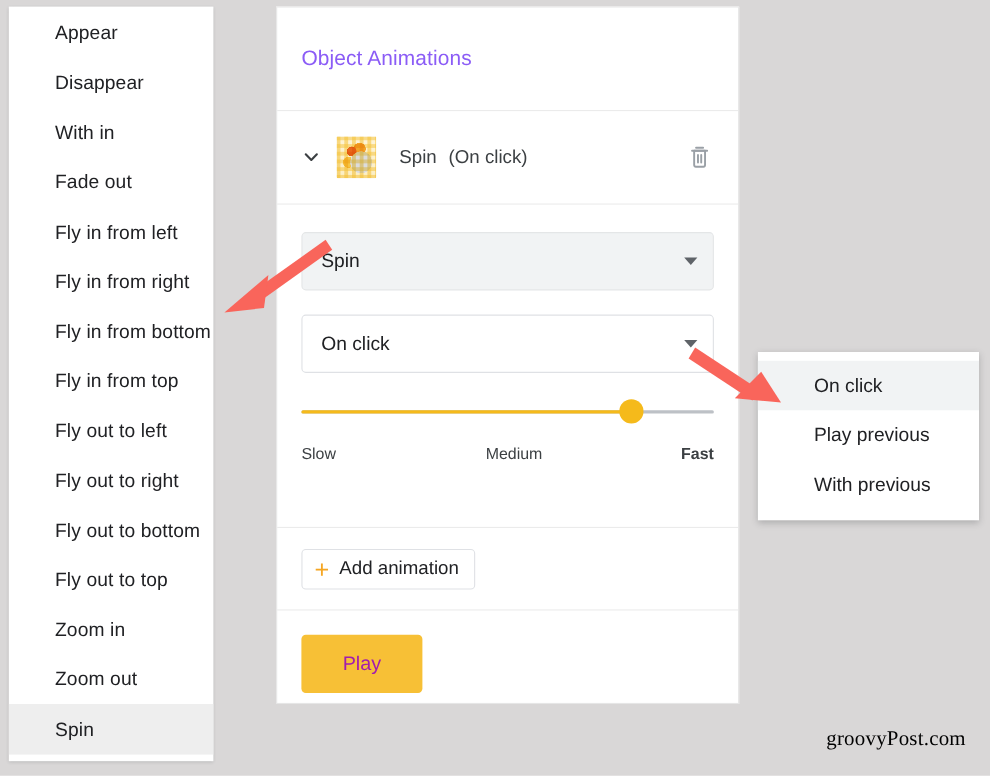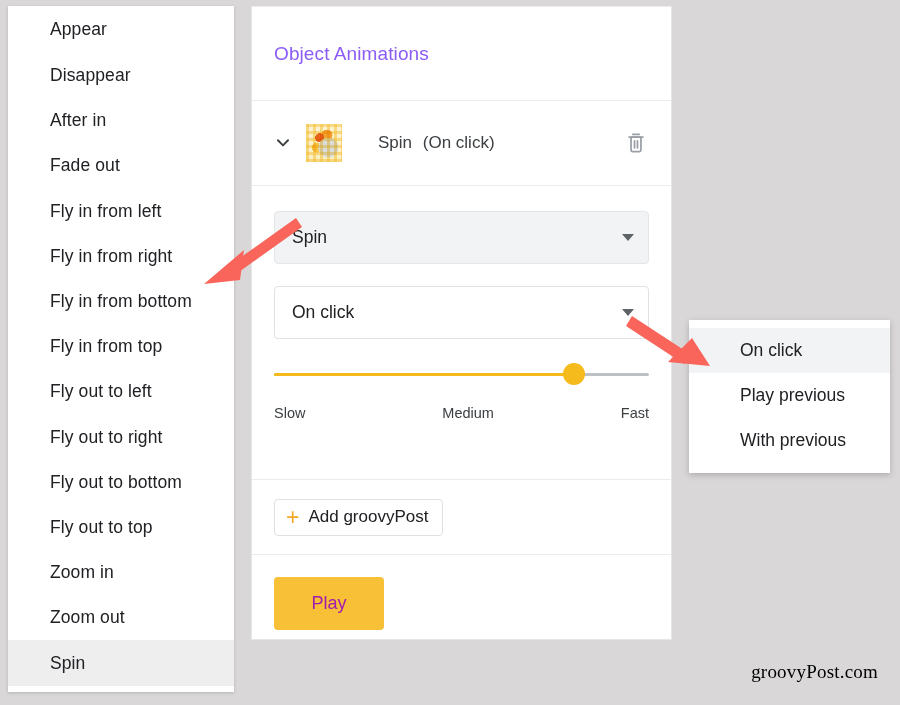--- a/index.html
+++ b/index.html
@@ -23,21 +23,21 @@
     inset: 0;
     width: 900px;
     height: 705px;
   }
 
   
   .anim-list {
     position: absolute;
     left: 8px;
     top: 6px;
-    width: 226px;
+    width: 186px;
     height: 686px;
     background: #ffffff;
     box-shadow: 0 1px 3px rgba(60,64,67,0.22);
     overflow: hidden;
   }
 
   .anim-item {
     height: 45.2px;
     display: flex;
     align-items: center;
@@ -121,21 +121,21 @@
     position: absolute;
     inset: 0;
     background-image:
       linear-gradient(90deg, rgba(247,205,69,0.55) 50%, rgba(255,255,255,0) 50%),
       linear-gradient(rgba(247,205,69,0.5) 50%, rgba(255,255,255,0) 50%);
     background-size: 7px 7px, 7px 7px;
     mix-blend-mode: multiply;
   }
 
   .anim-row-label {
-    margin-left: 36px;
+    margin-left: 21px;
     font-size: 17px;
     color: #3c4043;
     white-space: nowrap;
     flex: 1 1 auto;
   }
   .anim-row-label .trigger { margin-left: 6px; }
 
   .trash-btn {
     width: 26px;
     height: 28px;
@@ -205,21 +205,21 @@
     transform: translateX(-11px);
   }
 
   .slider-labels {
     display: flex;
     justify-content: space-between;
     margin-top: 18px;
     font-size: 14.5px;
     color: #3c4043;
   }
-  .slider-labels .lbl-fast { font-weight: 400; }
+  .slider-labels .lbl-fast { font-weight: 700; }
   .slider-labels .lbl-mid { margin-left: 10px; }
 
   
   .panel-add {
     height: 75px;
     display: flex;
     align-items: center;
     padding-left: 22px;
     border-bottom: 1px solid #ebebeb;
   }
@@ -305,21 +305,21 @@
   }
 </style>
 </head>
 <body>
 
 <div id="root">
 
   <div class="anim-list" id="anim-list">
       <div class="anim-item first">Appear</div>
       <div class="anim-item">Disappear</div>
-      <div class="anim-item">After in</div>
+      <div class="anim-item">With in</div>
       <div class="anim-item">Fade out</div>
       <div class="anim-item">Fly in from left</div>
       <div class="anim-item">Fly in from right</div>
       <div class="anim-item">Fly in from bottom</div>
       <div class="anim-item">Fly in from top</div>
       <div class="anim-item">Fly out to left</div>
       <div class="anim-item">Fly out to right</div>
       <div class="anim-item">Fly out to bottom</div>
       <div class="anim-item">Fly out to top</div>
       <div class="anim-item">Zoom in</div>
@@ -380,21 +380,21 @@
       <div class="slider-labels">
         <span class="lbl-slow">Slow</span>
         <span class="lbl-mid">Medium</span>
         <span class="lbl-fast">Fast</span>
       </div>
     </div>
 
     <div class="panel-add">
       <div class="add-btn">
         <span class="plus-icon">+</span>
-        <span>Add groovyPost</span>
+        <span>Add animation</span>
       </div>
     </div>
 
     <div class="panel-play">
       <button class="play-btn">Play</button>
     </div>
   </div>
 
   <div class="popup" id="trigger-popup">
       <div class="popup-item first selected">On click</div>

